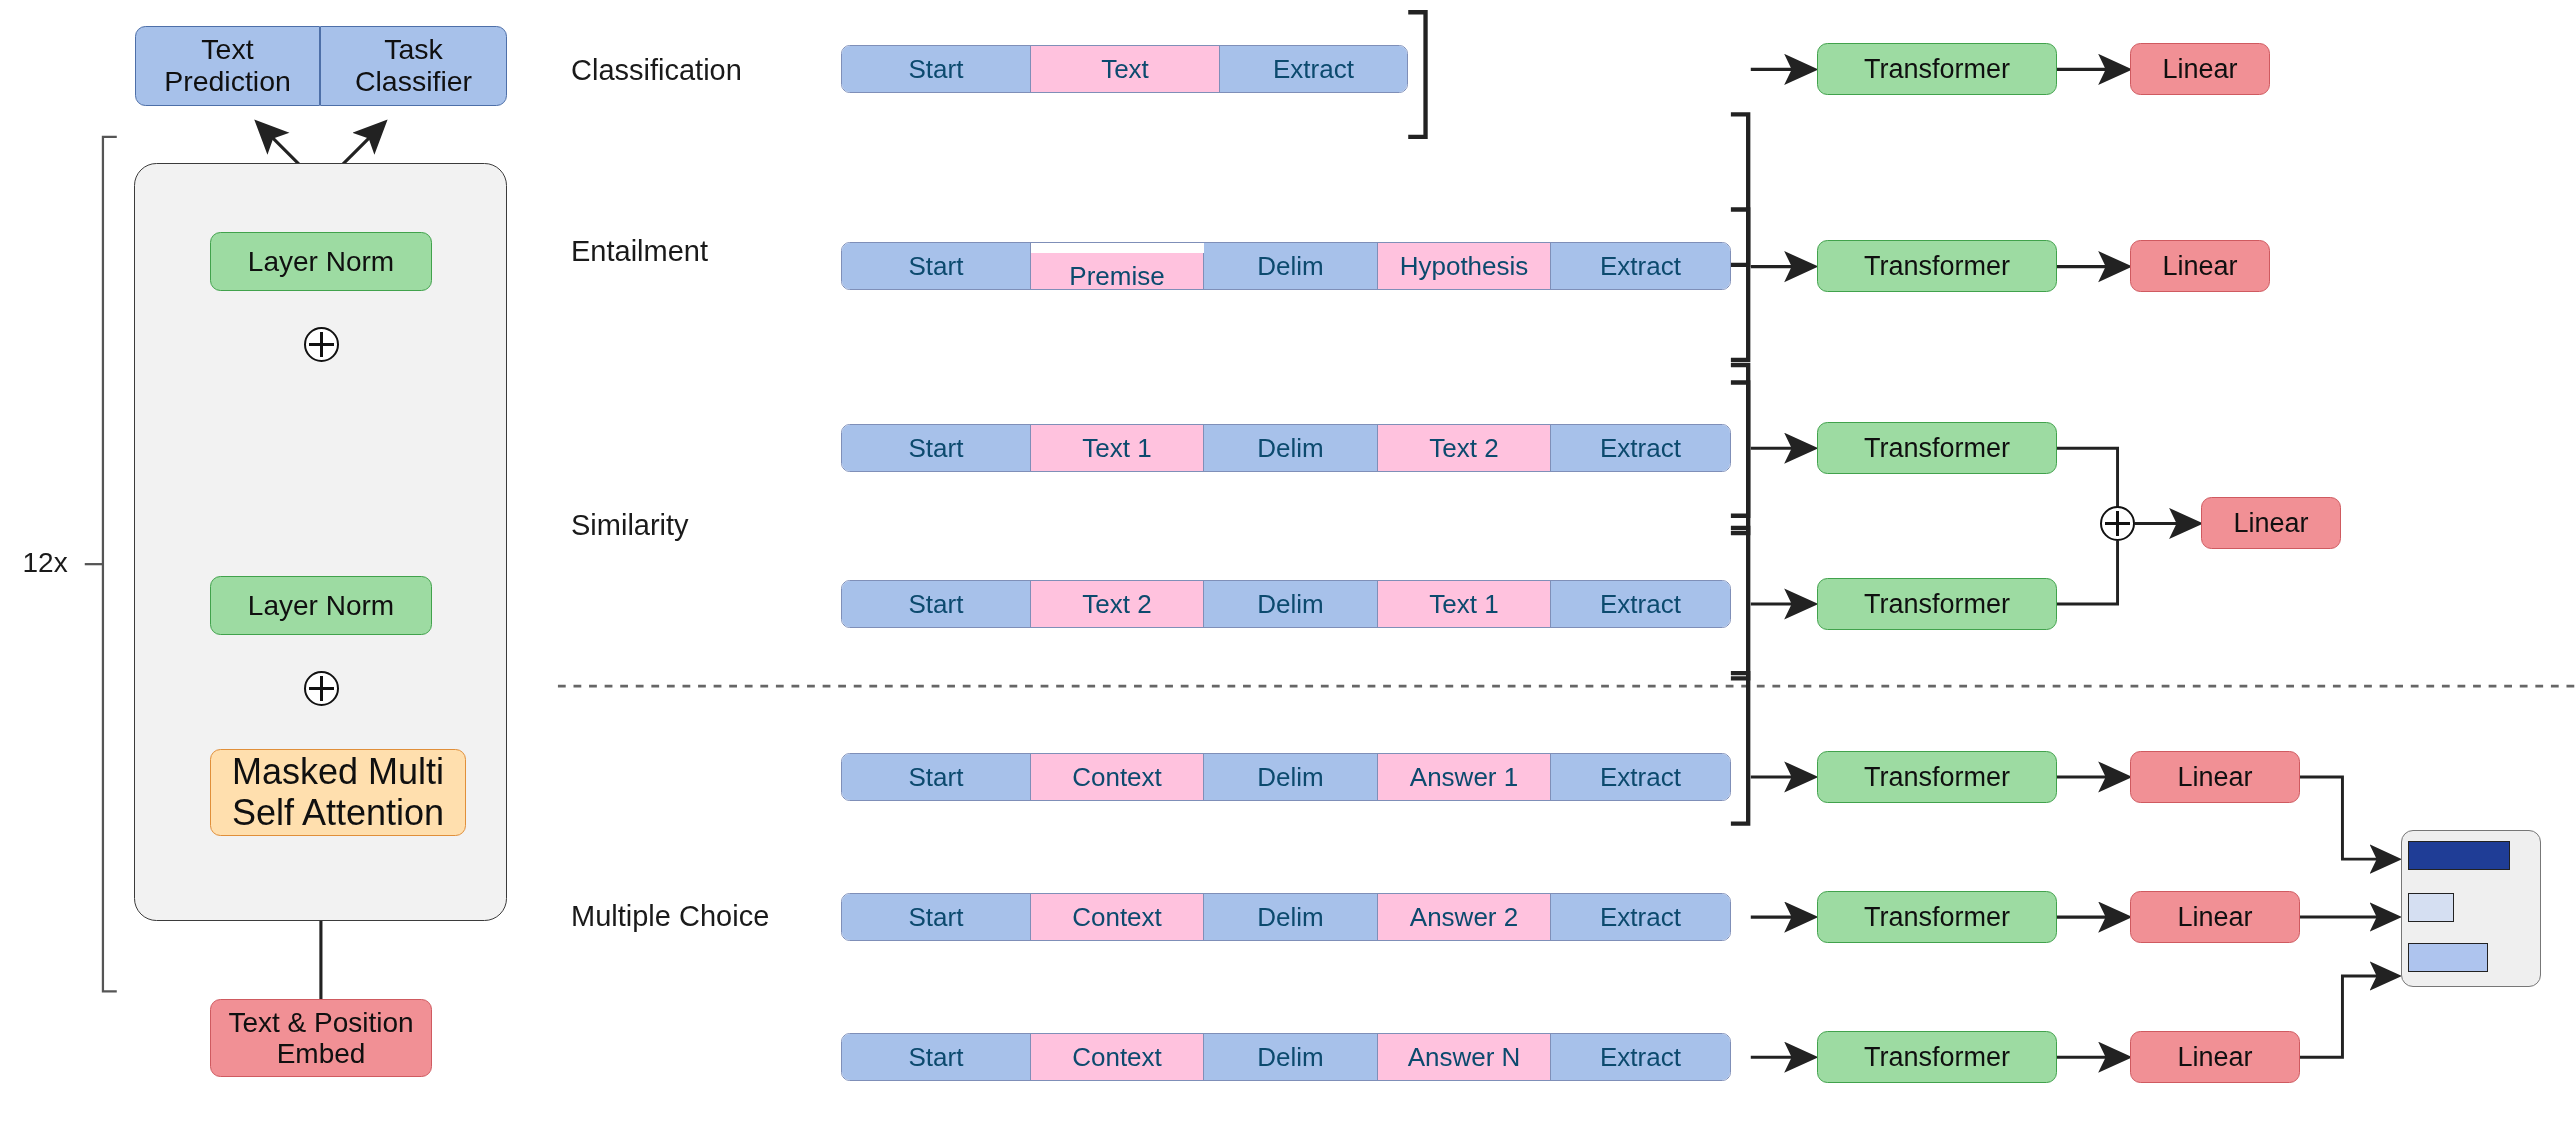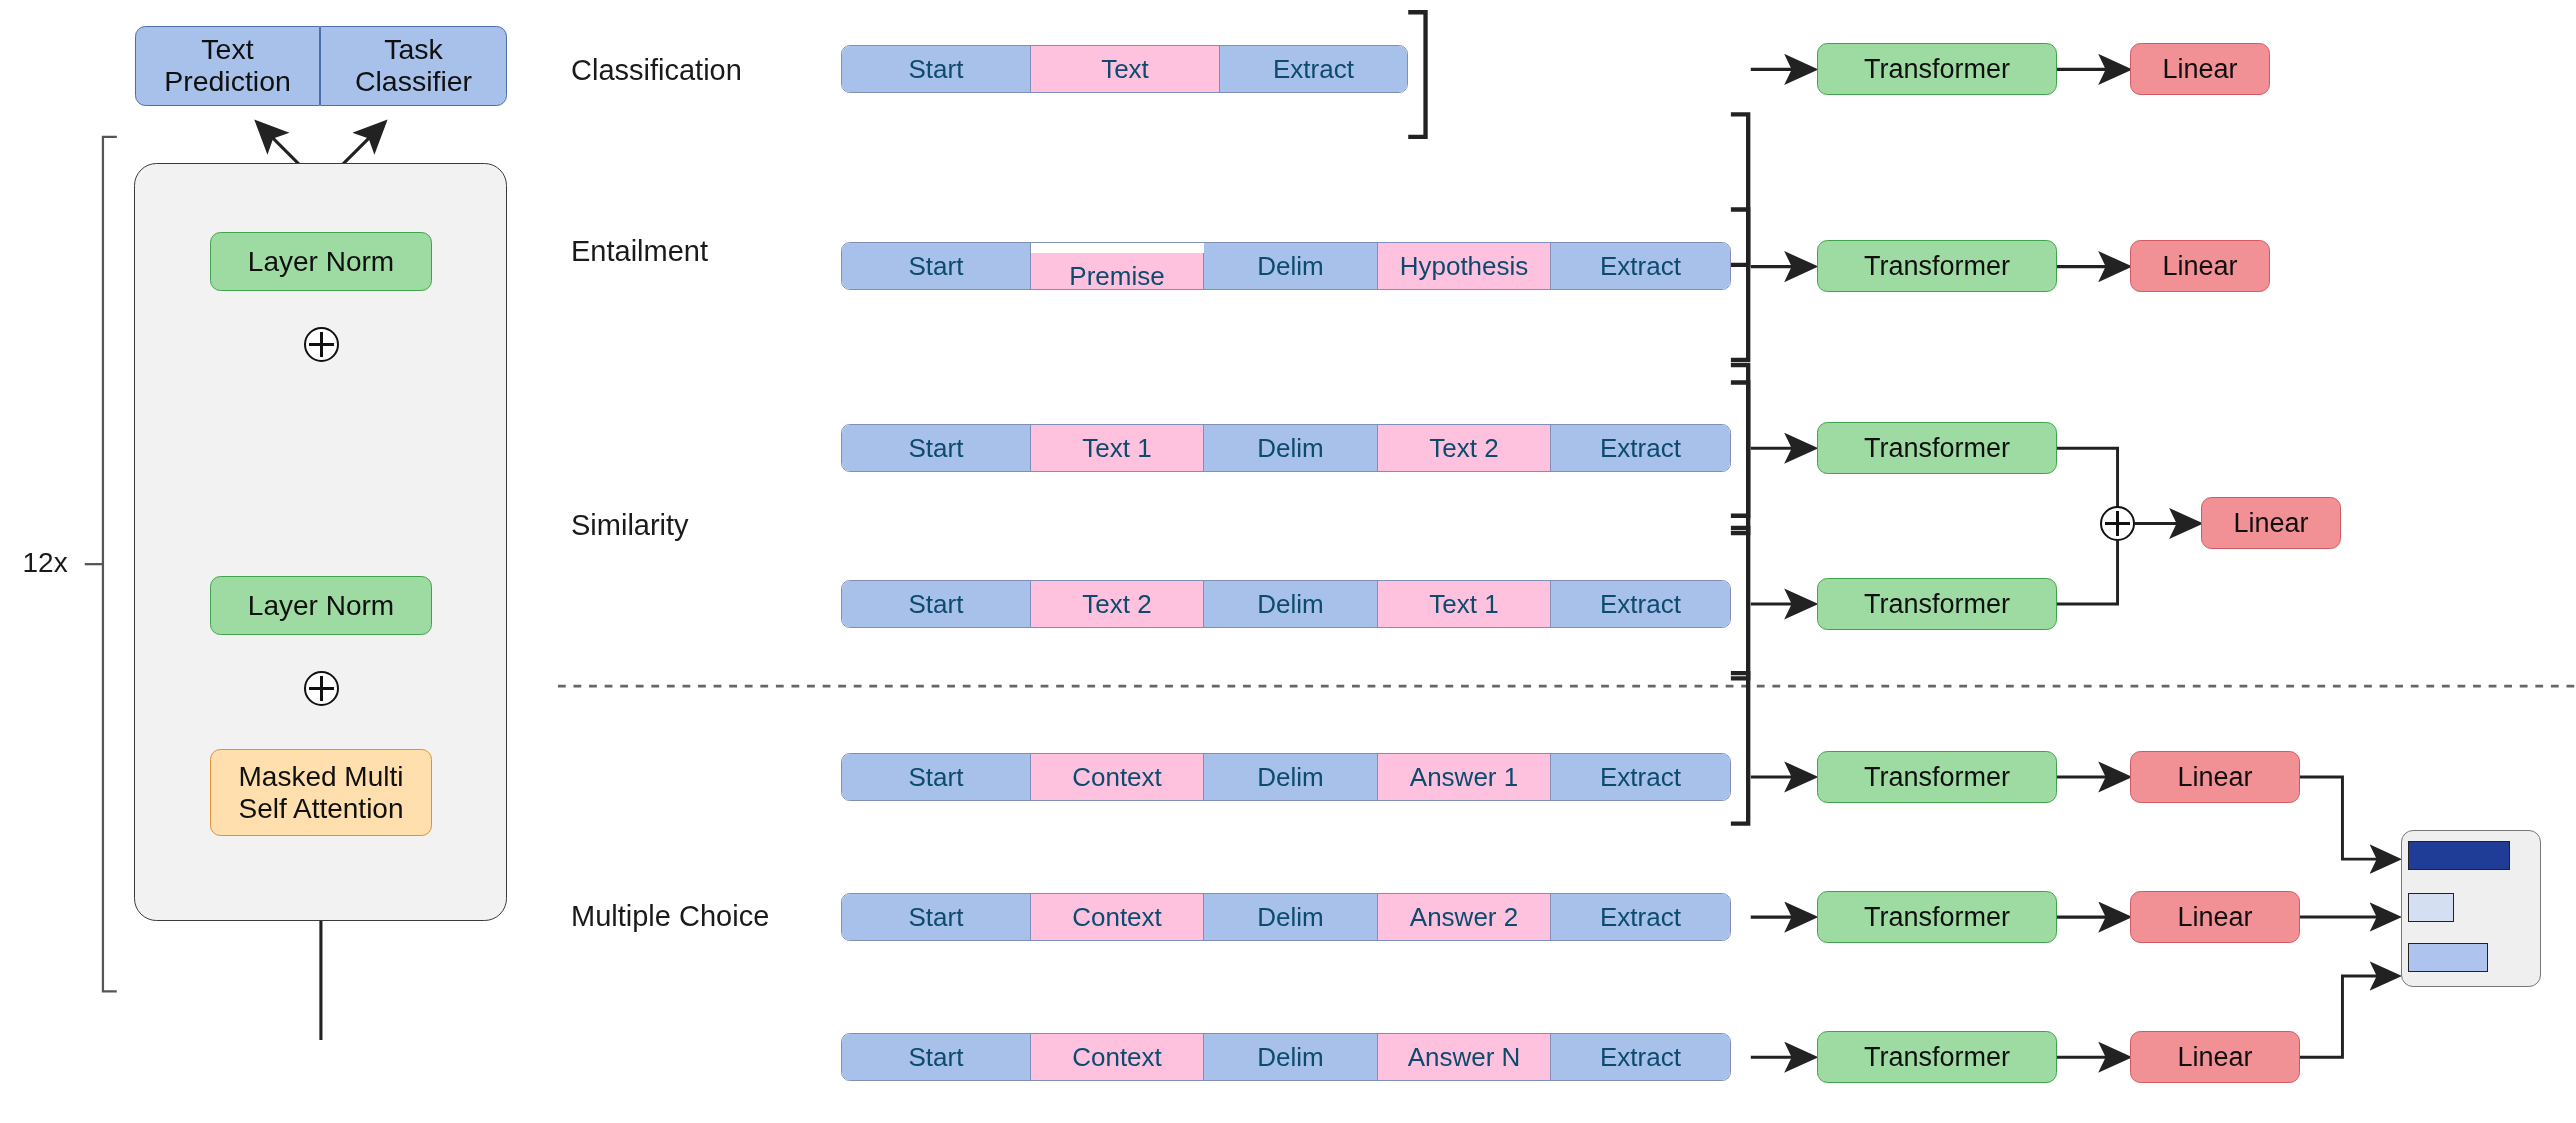--- a/index.html
+++ b/index.html
@@ -138,23 +138,25 @@
 
   <div class="node rounded c-green" style="left:210px;top:232px;width:222px;height:59px;font-size:28px;">Layer Norm</div>
 
   <div class="plus" style="left:304px;top:327px;"></div>
 
 
   <div class="node rounded c-green" style="left:210px;top:576px;width:222px;height:59px;font-size:28px;">Layer Norm</div>
 
   <div class="plus" style="left:304px;top:671px;"></div>
 
-  <div class="node rounded c-orange" style="left:210px;top:749px;width:222px;height:87px;font-size:28px;white-space:pre-line;">Masked Multi
+  <div class="node rounded c-orange" style="left:210px;top:749px;width:256px;height:87px;font-size:36px;white-space:pre-line;">Masked Multi
 Self Attention</div>
 
+  <div class="node rounded c-red" style="left:210px;top:999px;width:222px;height:78px;font-size:28px;white-space:pre-line;">Text &amp; Position
+Embed</div>
 
   <div class="label" style="left:22.5px;top:547px;font-size:28px;">12x</div>
 
   <div class="rowlabel" style="left:571px;top:54px;">Classification</div>
   <div class="rowlabel" style="left:571px;top:235px;">Entailment</div>
   <div class="rowlabel" style="left:571px;top:509px;">Similarity</div>
   <div class="rowlabel" style="left:571px;top:900px;">Multiple Choice</div>
 
   <div class="strip" style="left:841px;top:45px;width:567px;">
     <div class="seg blue" style="flex:0 0 189px;">Start</div>

